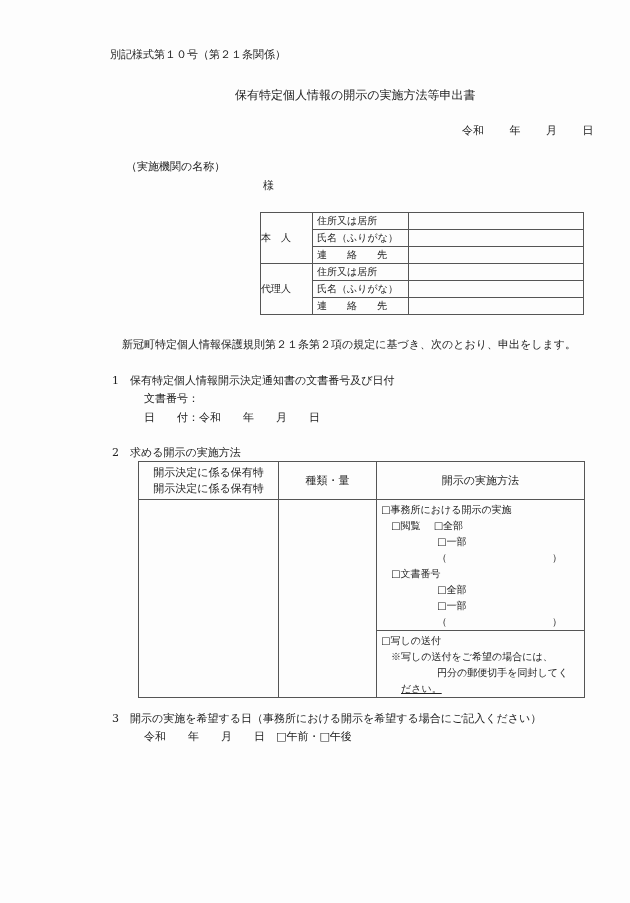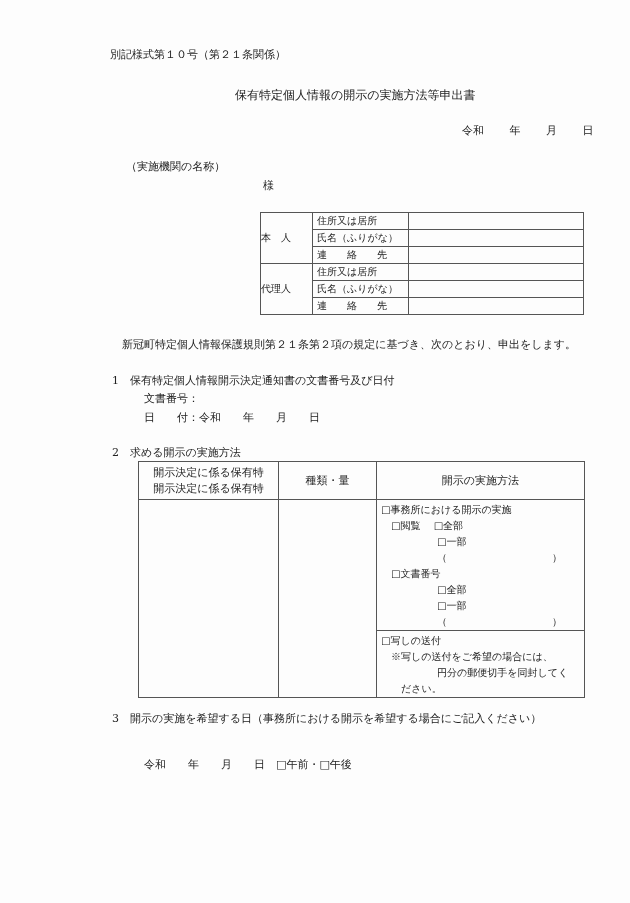--- a/index.html
+++ b/index.html
@@ -18,21 +18,21 @@
   #t2 th { border: 1px solid #555; font-weight: normal; font-size: 11px; line-height: 16px; height: 35px; }
   #t2 .c1 { width: 137px; }
   #t2 .c2 { width: 95px; }
   .method { line-height: 16px; padding: 2px 4px 0 4px; vertical-align: top; }
   .method div { white-space: nowrap; }
   .ind1 { padding-left: 10px; }
   .ind2 { padding-left: 56px; }
   .paren { padding-left: 56px; display: flex; justify-content: space-between; padding-right: 18px; }
   .note1 { padding-left: 10px; }
   .note2 { padding-left: 56px; }
-  .note3 { padding-left: 20px; }
+  .note3 { padding-left: 20px; text-decoration: underline; }
 </style>
 </head>
 <body>
 
 <div class="abs" style="left:110px;top:48px;">別記様式第１０号（第２１条関係）</div>
 <div class="abs" style="left:235px;top:88px;font-size:12px;">保有特定個人情報の開示の実施方法等申出書</div>
 
 <div class="abs" style="left:462px;top:124px;">
   <span>令和</span>
   <span style="margin-left:22px">年</span>
@@ -120,13 +120,13 @@
       <div>□写しの送付</div>
       <div class="note1">※写しの送付をご希望の場合には、</div>
       <div class="note2">円分の郵便切手を同封してく</div>
       <div class="note3">ださい。</div>
     </td>
   </tr>
 </tbody>
   </table>
 
 <div class="abs" style="left:112px;top:712px;">3　開示の実施を希望する日（事務所における開示を希望する場合にご記入ください）</div>
-<div class="abs" style="left:144px;top:730px;margin-top:28px;">令和　　年　　月　　日　□午前・□午後</div>
+<div class="abs" style="left:144px;top:730px;">令和　　年　　月　　日　□午前・□午後</div>
 
 </body></html>

